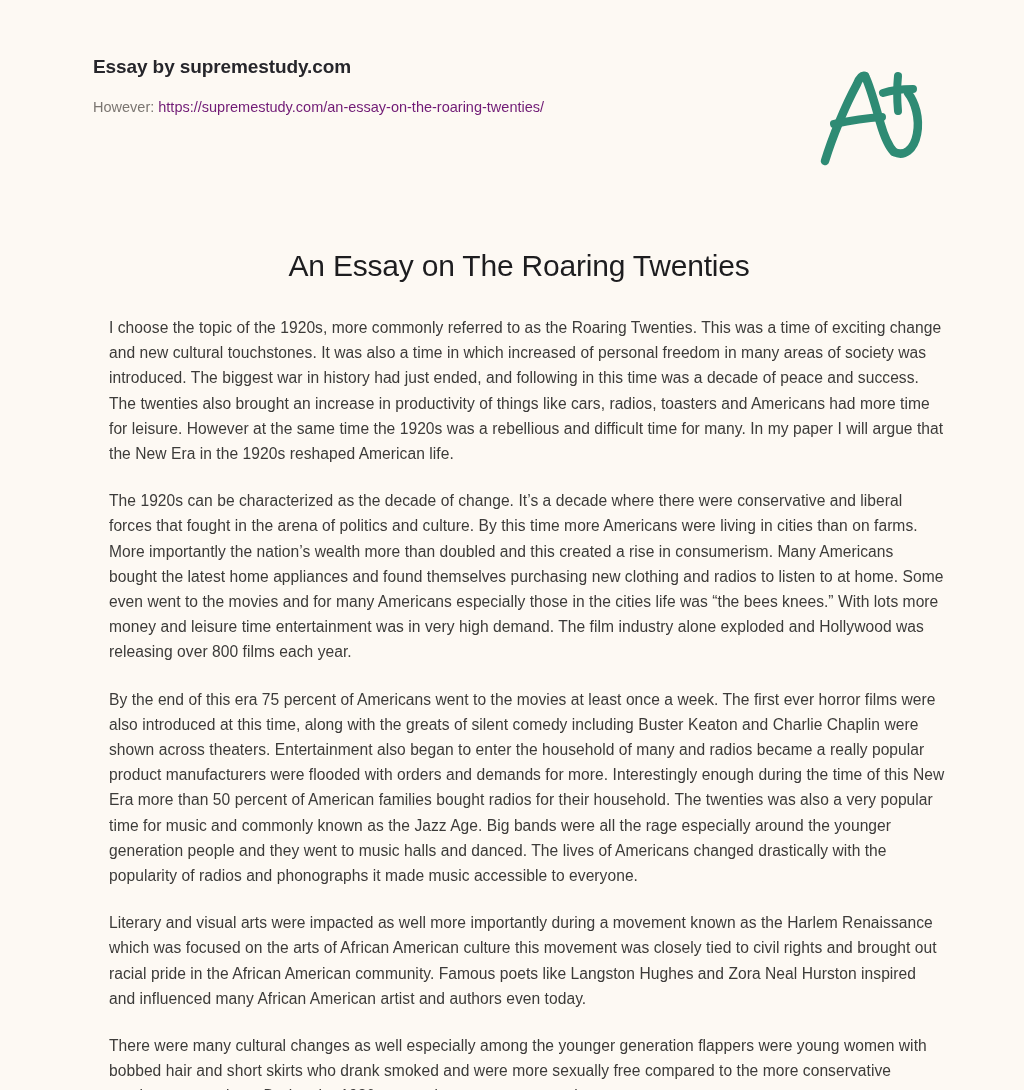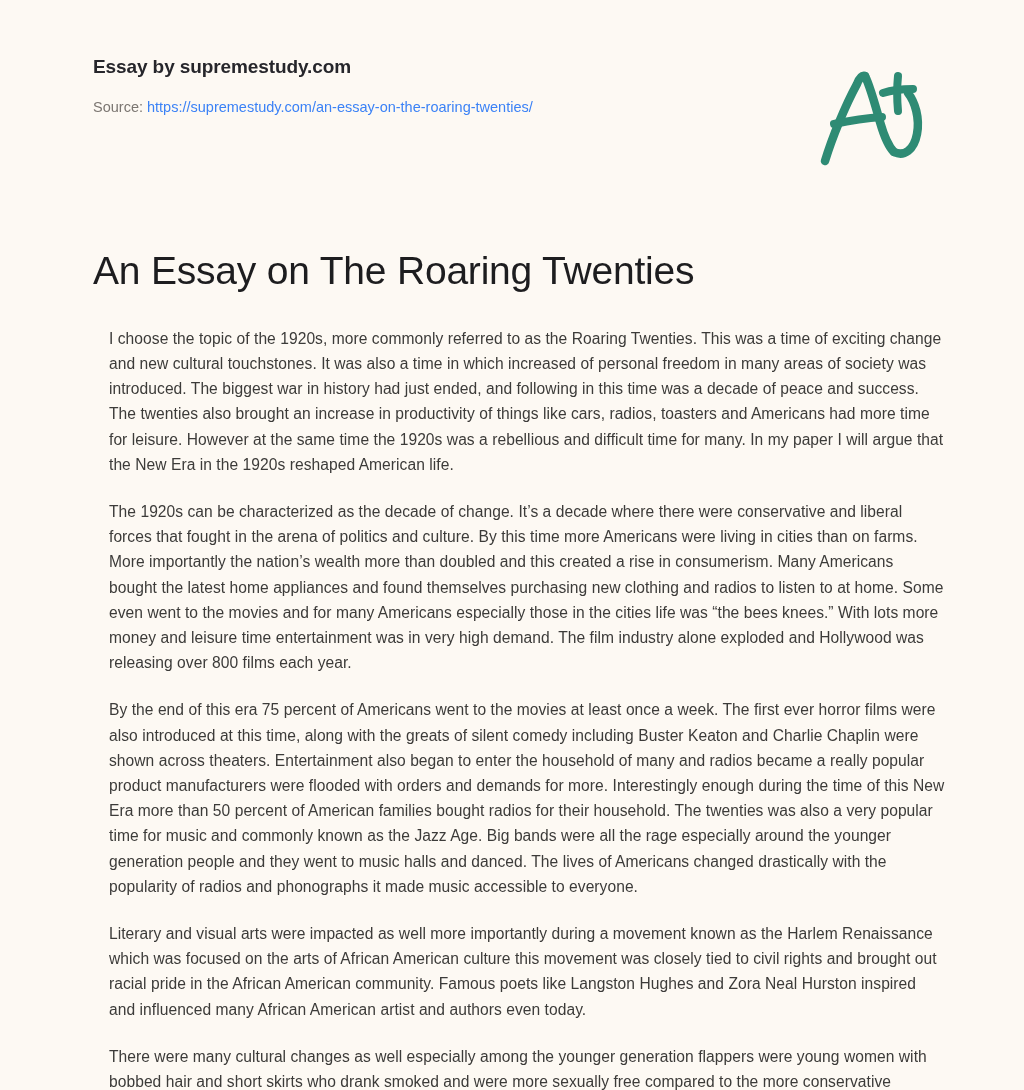--- a/index.html
+++ b/index.html
@@ -48,21 +48,21 @@
     line-height: 1.4;
     color: #7b7671;
     white-space: nowrap;
   }
 
   .source-label {
     color: #7b7671;
   }
 
   .source-url {
-    color: #3b82f6;
+    color: #701a75;
     text-decoration: none;
   }
 
   
   .brand-logo {
     position: absolute;
     left: 812px;
     top: 62px;
     width: 120px;
     height: 108px;
@@ -76,25 +76,26 @@
   
   .article {
     position: absolute;
     left: 93px;
     top: 248px;
     width: 852px;
   }
 
   .article-title {
     margin: 0;
-    font-size: 39px;
+    font-size: 30px;
     font-weight: 500;
     line-height: 1.2;
     color: #1d1d1f;
     letter-spacing: -0.2px;
+    text-align: center;
   }
 
   .article-body {
     margin-top: 31px;
   }
 
   .article-body p {
     margin: 0 0 22px 16px;
     font-size: 15.6px;
     line-height: 25.2px;
@@ -108,21 +109,21 @@
   }
 </style>
 </head>
 <body>
 
 <div class="page">
 
   <div class="header">
     <div class="byline">Essay by supremestudy.com</div>
     <div class="source-line">
-      <span class="source-label">Source: </span><a class="source-url" href="#">https://supremestudy.com/an-essay-on-the-roaring-twenties/</a>
+      <span class="source-label">However: </span><a class="source-url" href="#">https://supremestudy.com/an-essay-on-the-roaring-twenties/</a>
     </div>
   </div>
 
   <div class="brand-logo">
     <svg viewBox="0 0 120 108" xmlns="http://www.w3.org/2000/svg">
       <g fill="none" stroke="#2e8b74" stroke-linecap="round" stroke-linejoin="round">
 
         <path d="M13 99 C 20 76, 33 44, 45 22 C 47 17, 50 13, 53 14" stroke-width="8.5"></path>
 
         <path d="M53 14 C 57 22, 63 42, 68 60 C 72 74, 76 84, 82 90" stroke-width="8.5"></path>

